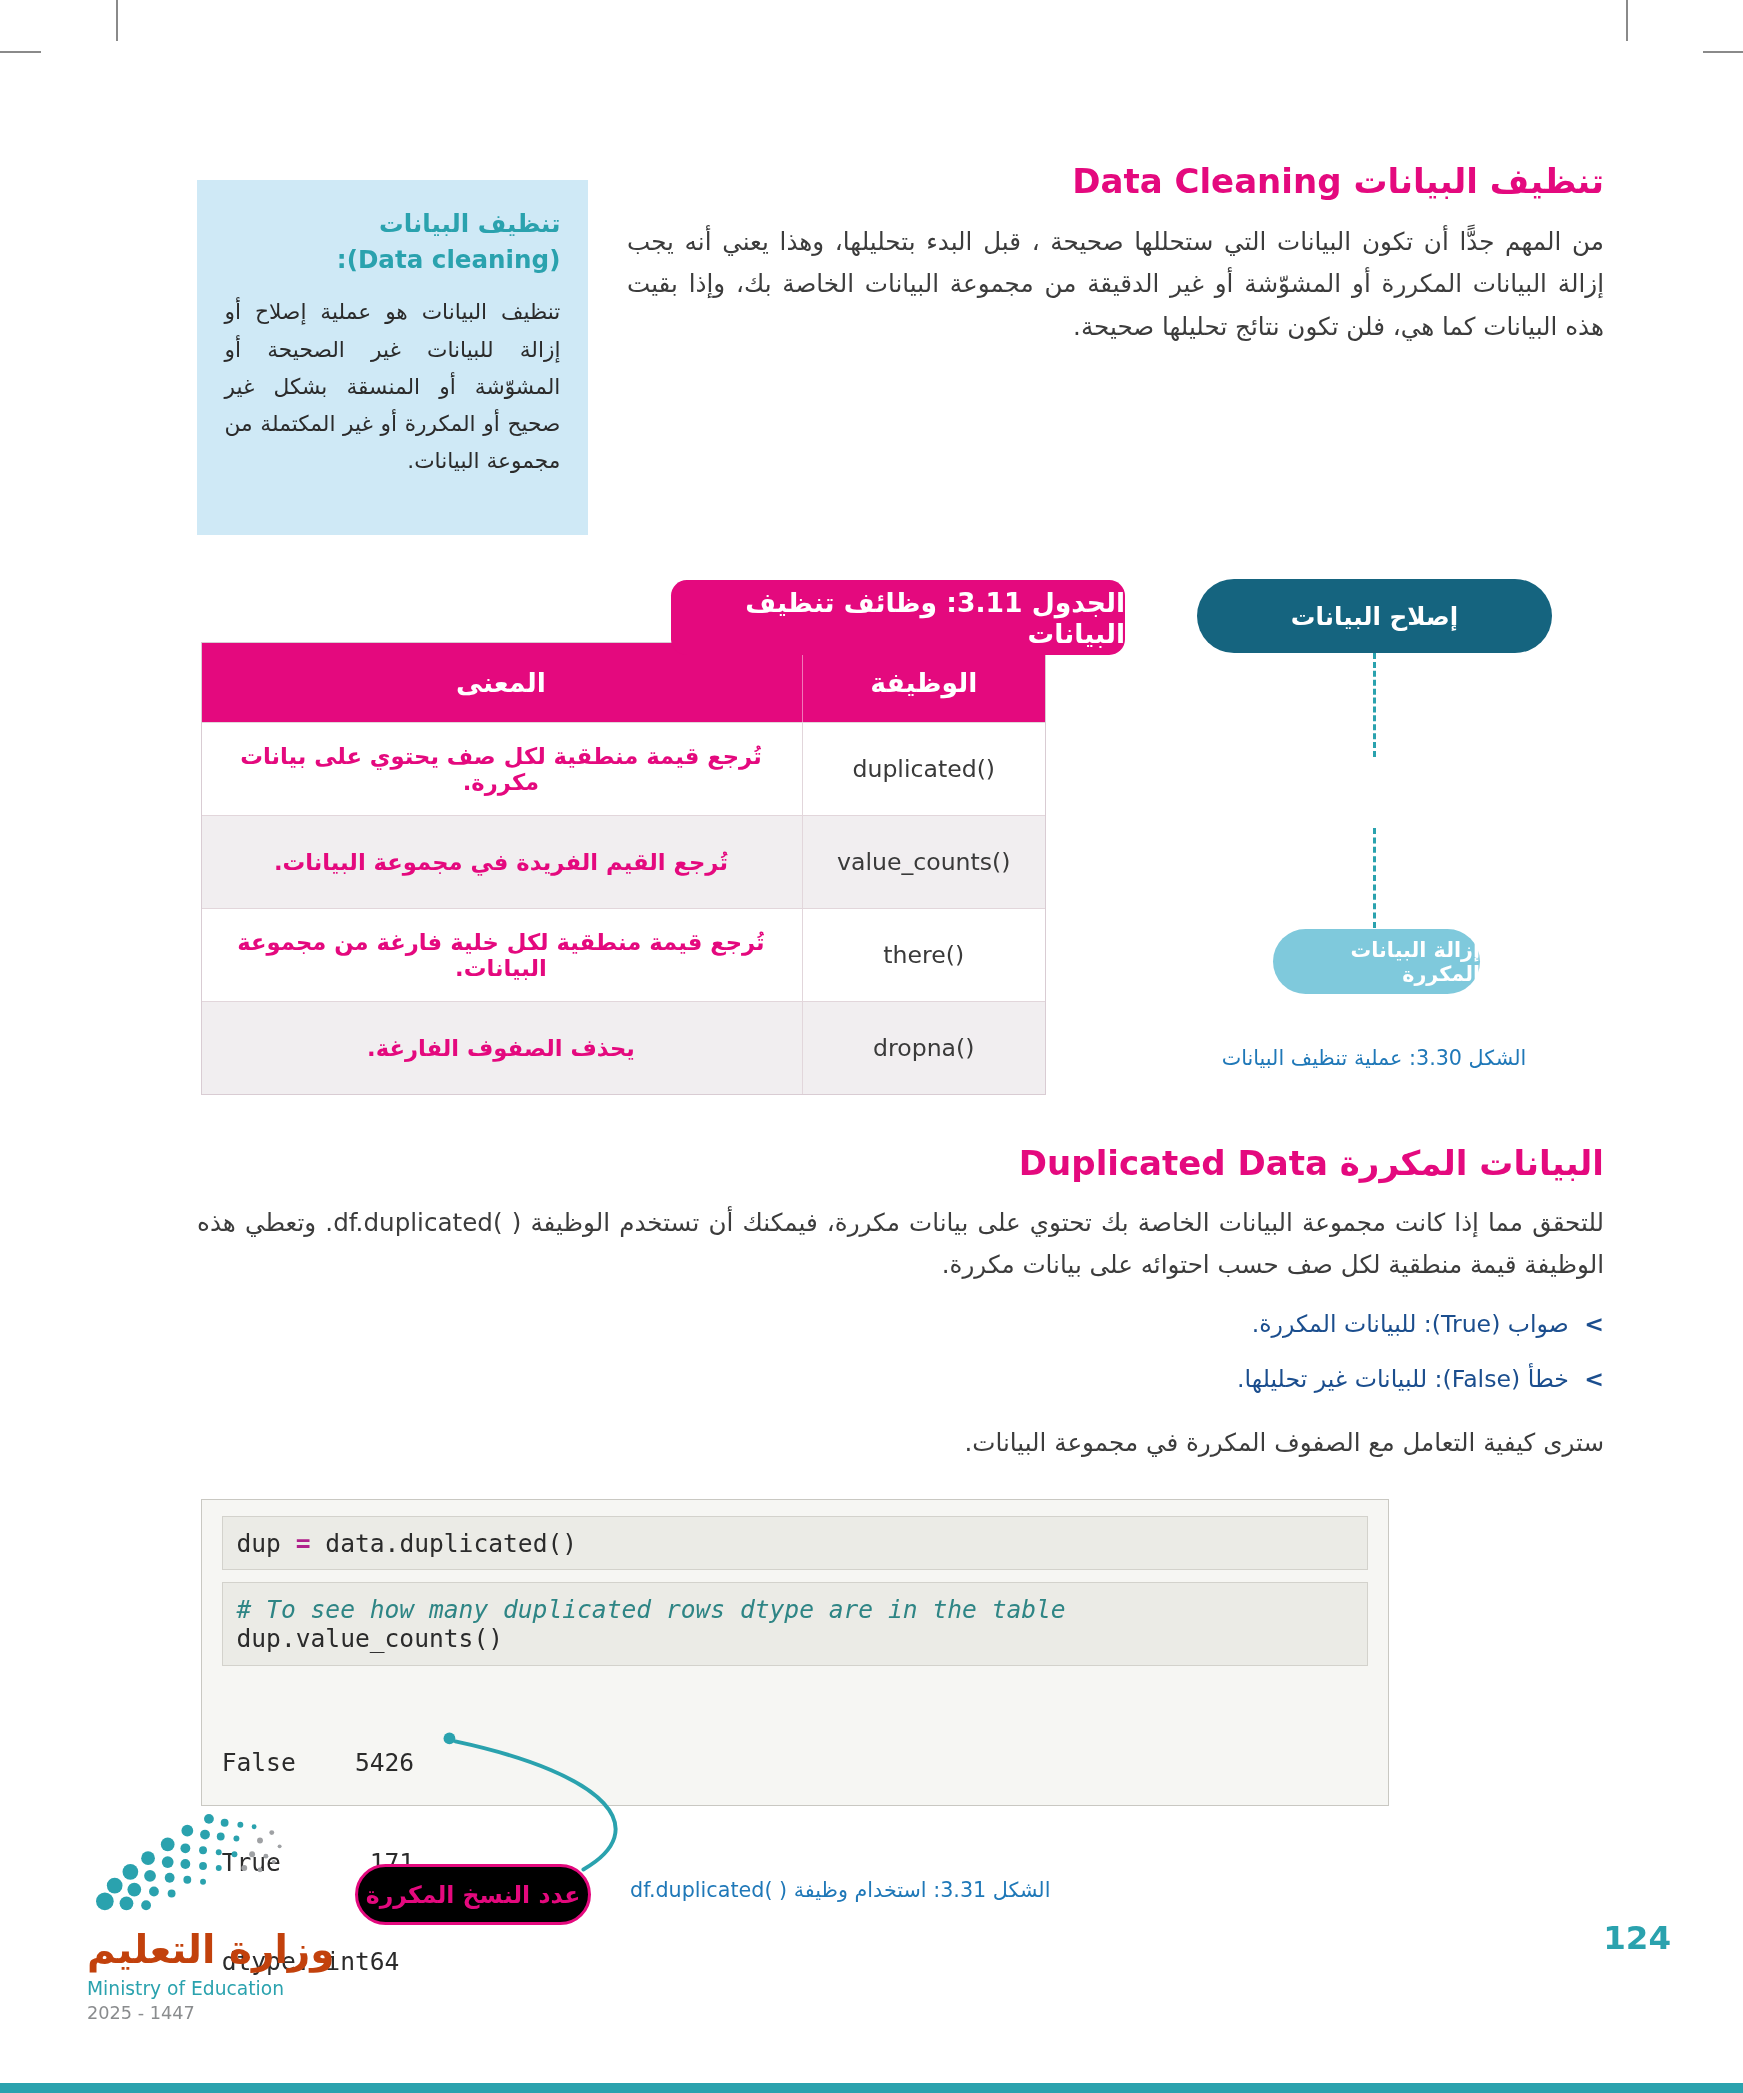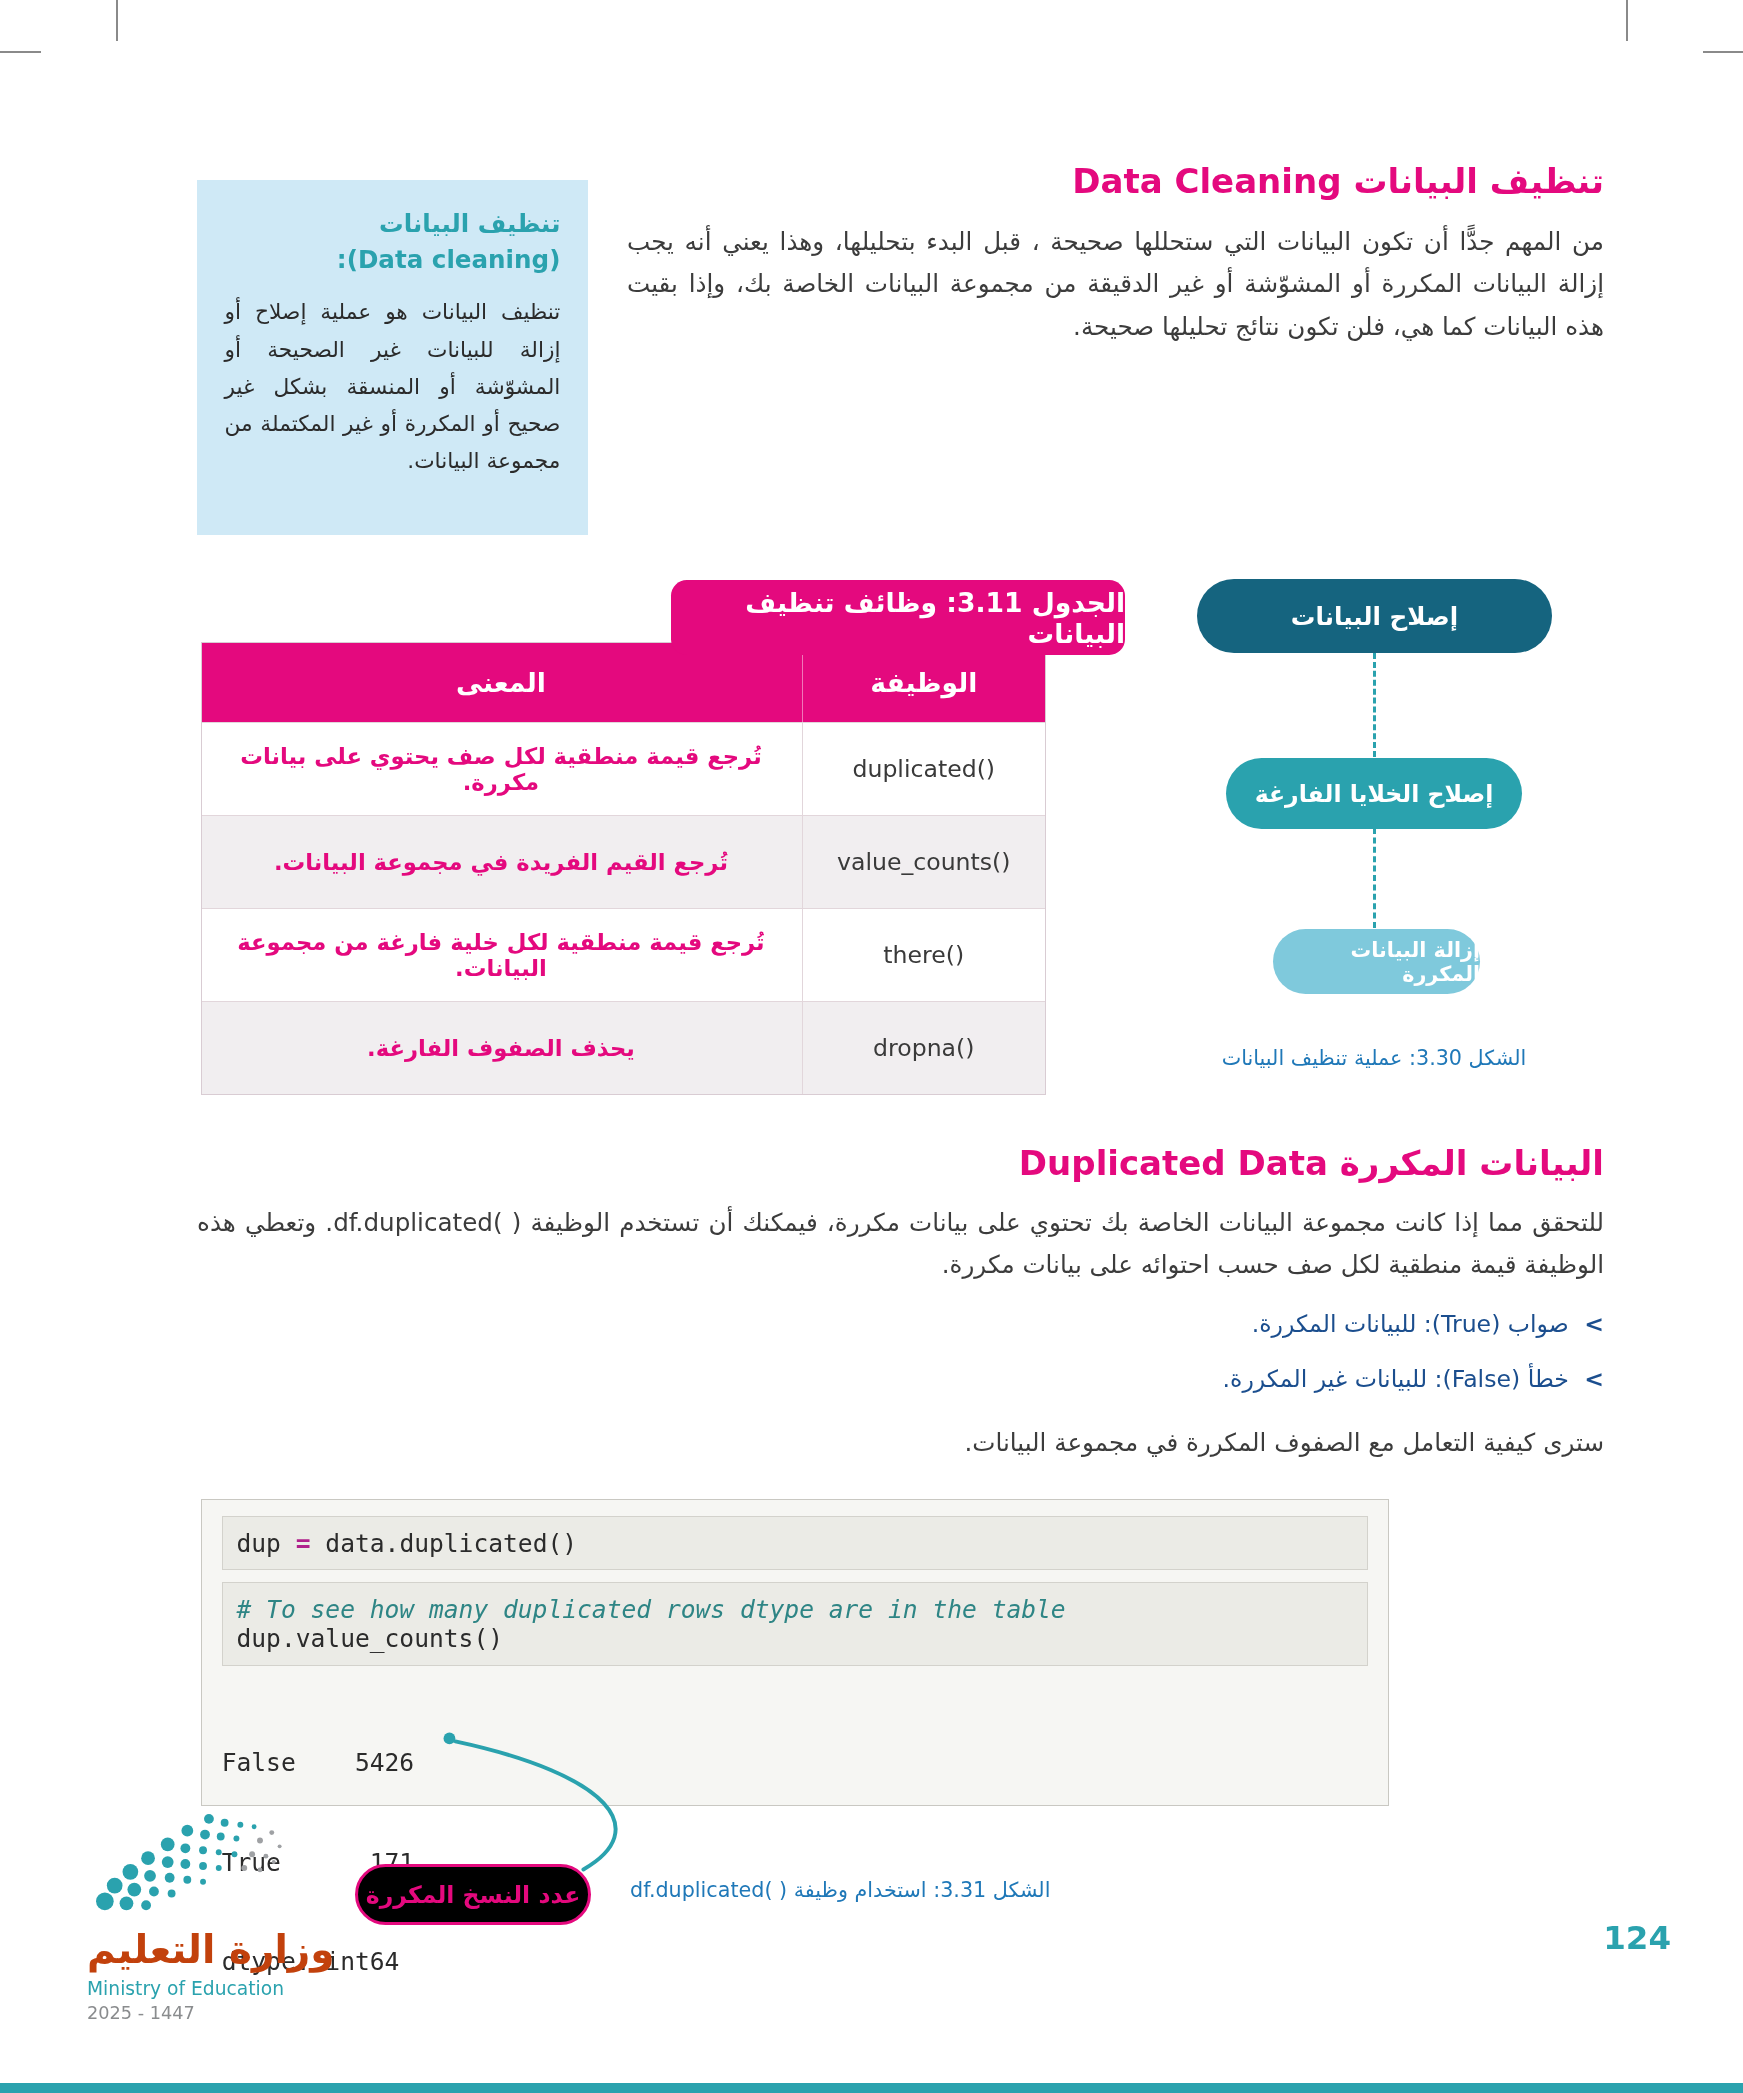--- a/index.html
+++ b/index.html
@@ -142,21 +142,20 @@
           <span class="meaning-txt">يحذف الصفوف الفارغة.</span>
         </div>
       <div class="cell c-func">
           <span class="func-txt">dropna()</span>
         </div>
     </div>
   </div>
 
   <div class="pill" id="pill1">إصلاح البيانات</div>
   <div class="connector" id="conn1"></div>
-  <div class="pill" id="pill2">إصلاح الخلايا الفارغة</div>
   <div class="connector" id="conn2"></div>
   <div class="pill" id="pill3">إزالة البيانات المكررة</div>
   <div class="fig-caption" id="cap30">الشكل 3.30: عملية تنظيف البيانات</div>
 
   <h2 class="h-main" id="h2">
     <span>البيانات المكررة</span>
     <span>Duplicated Data</span>
   </h2>
 
   <p class="body-text" id="p2">
@@ -165,21 +164,21 @@
   </p>
 
   <div class="bullet" id="bullet1">
     <span class="chev">&lt;</span>
     <span class="b-label">صواب (True):</span>
     <span>للبيانات المكررة.</span>
   </div>
   <div class="bullet" id="bullet2">
     <span class="chev">&lt;</span>
     <span class="b-label">خطأ (False):</span>
-    <span>للبيانات غير المكررة.</span>
+    <span>للبيانات غير تحليلها.</span>
   </div>
 
   <p class="body-text" id="closing">سترى كيفية التعامل مع الصفوف المكررة في مجموعة البيانات.</p>
 
   <div class="codebox">
     <div class="code-cell" id="cell1">
       <span>dup</span>
       <span class="op">=</span>
       <span>data.duplicated()</span>
     </div>

